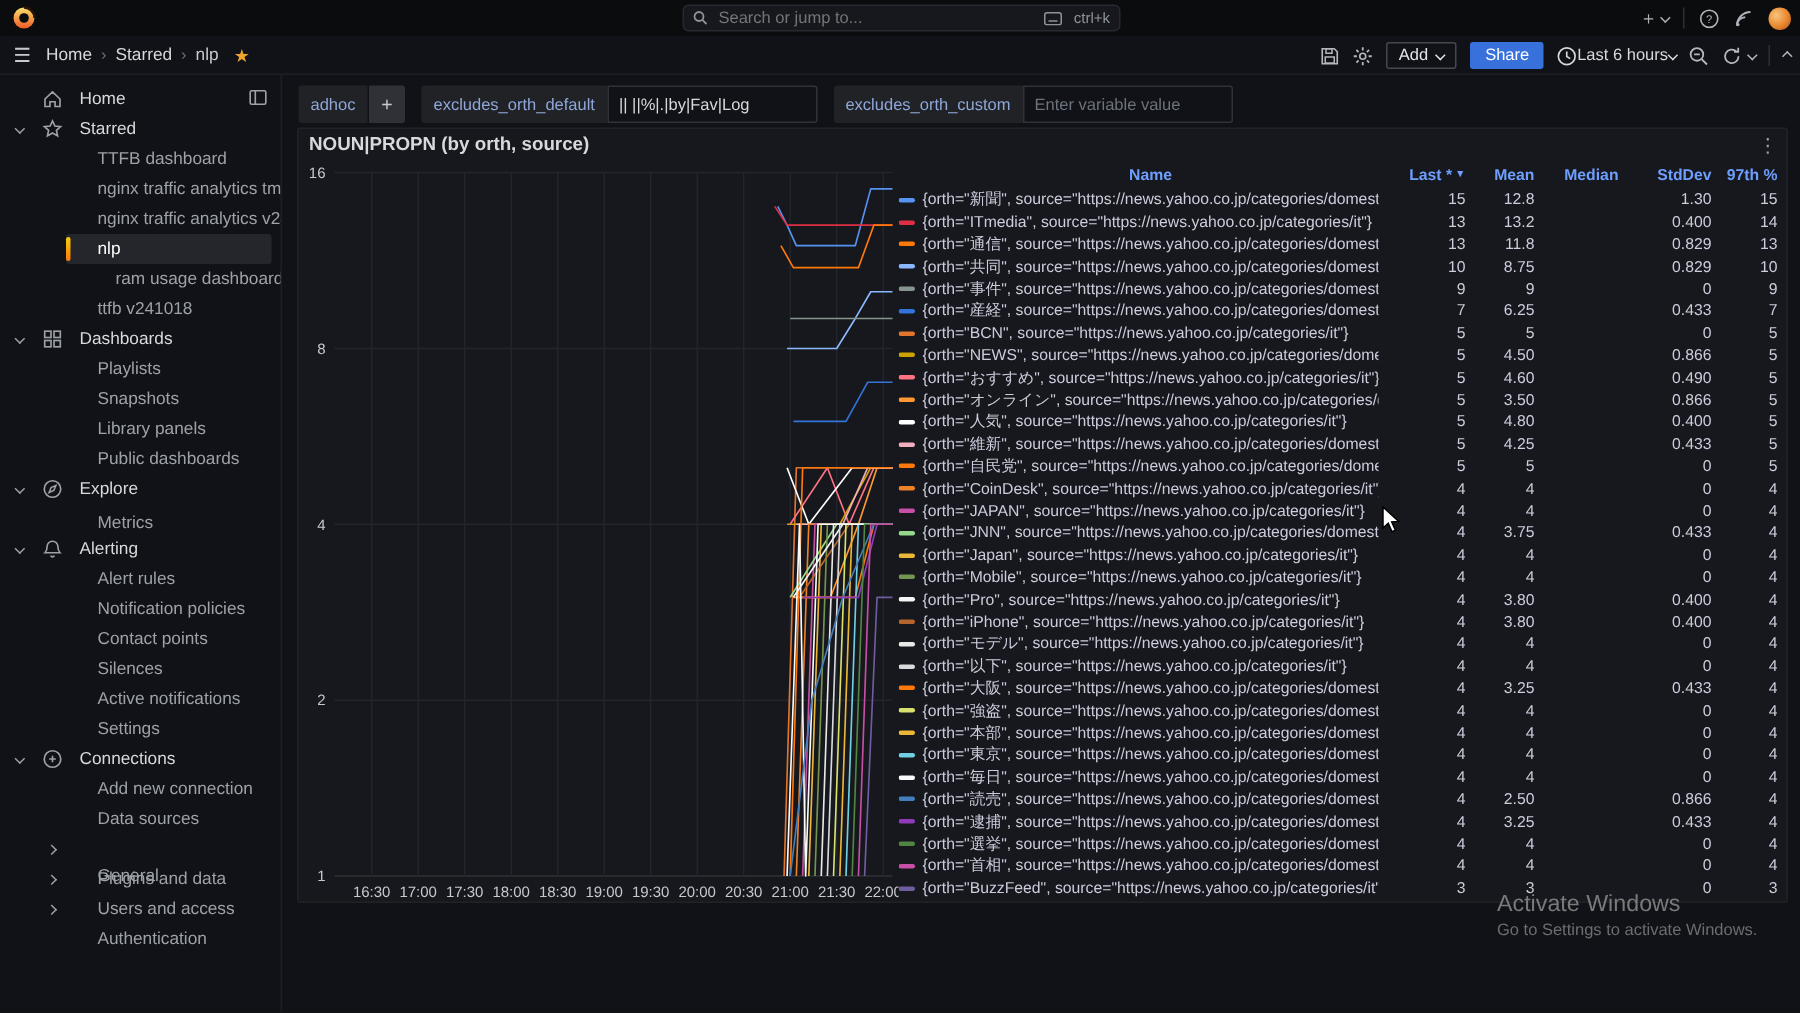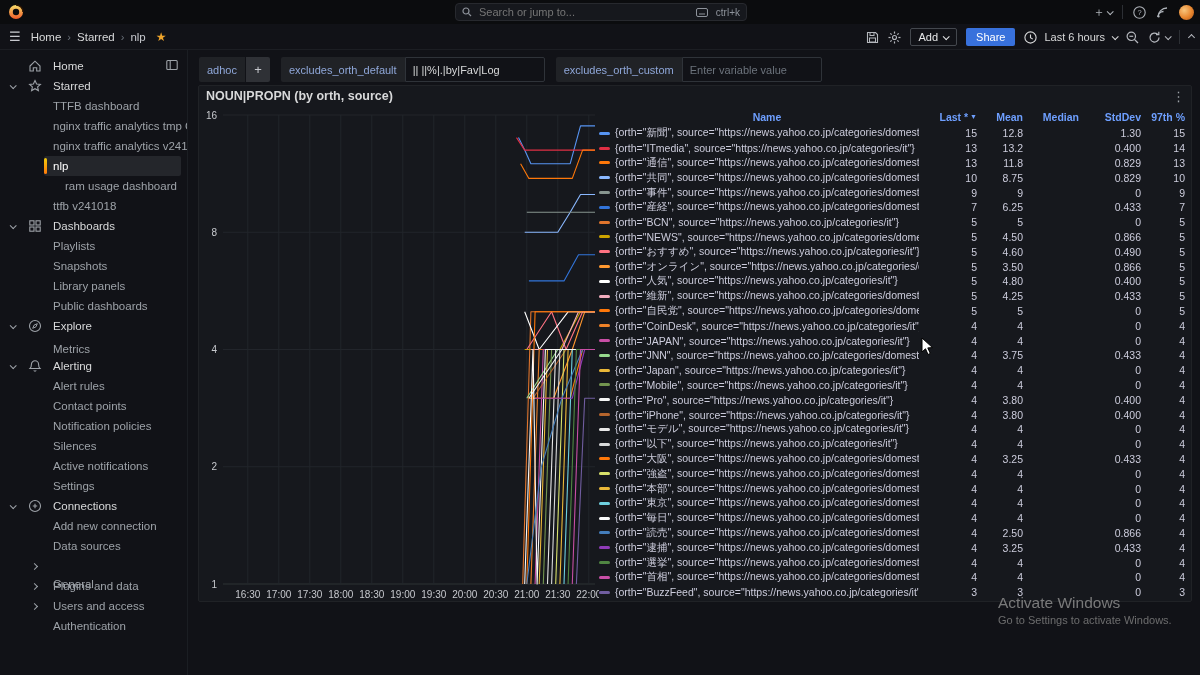--- a/index.html
+++ b/index.html
@@ -42,32 +42,32 @@
   .hamburger { margin:0 10px 0 9px; color:#c7c9ce; font-size:13px; cursor:pointer; }
   .crumbs { display:flex; align-items:center; gap:6px; font-size:11.5px; }
   .crumb { color:#d8d9da; cursor:pointer; }
   .crumb.current { color:#c7c9ce; }
   .crumb-sep { color:#6c737c; font-size:11px; }
   .fav-star { color:#efa52b; font-size:12px; margin-left:4px; cursor:pointer; }
   .toolbar { position:absolute; right:6px; top:0; height:26px; display:flex; align-items:center; gap:9px; color:#b4b7bd; }
   .tool-btn { display:flex; align-items:center; gap:4px; cursor:pointer; }
   .btn-add { border:1px solid #44484e; border-radius:2px; padding:2px 8px; font-size:11px; color:#e6e7e8; display:flex; gap:5px; align-items:center; background:#111217; cursor:pointer;}
   .btn-share { background:#3871dc; border-radius:2px; padding:3px 10px; font-size:11px; color:#fff; cursor:pointer; }
-  .timepick { display:flex; align-items:center; gap:7px; font-size:11px; color:#d8d9da; cursor:pointer; }
+  .timepick { display:flex; align-items:center; gap:0; font-size:11px; color:#d8d9da; cursor:pointer; }
   
   .sidebar {
     position:absolute; left:0; top:50px; width:188px; bottom:0;
     background:#111217; border-right:1px solid #1b1e23; padding-top:6px; overflow:hidden;
   }
   .side-row { height:20px; display:flex; align-items:center; position:relative; cursor:pointer; color:#d8d9da; font-size:11.5px; }
   .side-row .sec-chev { position:absolute; left:10px; color:#9da2a8; }
   .side-row .sec-icon { position:absolute; left:28px; width:14px; height:14px; color:#9da2a8; display:flex; align-items:center; justify-content:center;}
   .side-row .lbl { position:absolute; left:53px; white-space:nowrap; }
   .side-row.child { color:#9da2a8; }
-  .side-row.child .lbl { left:53px; }
+  .side-row.child .lbl { left:65px; }
   .side-row.active-item { color:#ffffff; }
   .side-row.active-item .hl { position:absolute; left:44px; right:6px; top:0; bottom:0; background:#24262b; border-radius:2px; }
   .side-row.active-item .hl:before { content:""; position:absolute; left:0; top:2px; bottom:2px; width:3px; border-radius:2px; background:linear-gradient(#f2cc0c,#ff780a); }
   .side-row .sub-chev { position:absolute; left:32px; color:#9da2a8; }
   .side-row .dock { position:absolute; right:8px; color:#9da2a8; }
   
   .main { position:absolute; left:189px; top:50px; right:0; bottom:0; background:#111217; }
   
   .var-row { position:absolute; left:10px; top:7px; height:25px; display:flex; align-items:stretch; }
   .var-label { background:#202226; color:#8fa7d9; font-size:11px; display:flex; align-items:center; padding:0 8px; border-radius:2px 0 0 2px; }
@@ -304,24 +304,24 @@
           <path d="M7 1.8 a3.6 3.6 0 0 1 3.6 3.6 c0 2.6 .9 3.6 1.4 4.1 H2 c.5-.5 1.4-1.5 1.4-4.1 A3.6 3.6 0 0 1 7 1.8 Z" stroke="currentColor" fill="none" stroke-width="1.1"></path>
           <path d="M5.8 11.4 a1.3 1.3 0 0 0 2.4 0" stroke="currentColor" fill="none" stroke-width="1.1"></path>
         </svg>
       </span>
       <span class="lbl">Alerting</span>
     </div>
     <div class="side-row child">
       <span class="lbl" style="position:absolute;">Alert rules</span>
     </div>
     <div class="side-row child">
+      <span class="lbl" style="position:absolute;">Notification policies</span>
+    </div>
+    <div class="side-row child">
       <span class="lbl" style="position:absolute;">Contact points</span>
-    </div>
-    <div class="side-row child">
-      <span class="lbl" style="position:absolute;">Notification policies</span>
     </div>
     <div class="side-row child">
       <span class="lbl" style="position:absolute;">Silences</span>
     </div>
     <div class="side-row child">
       <span class="lbl" style="position:absolute;">Active notifications</span>
     </div>
     <div class="side-row child">
       <span class="lbl" style="position:absolute;">Settings</span>
     </div>

